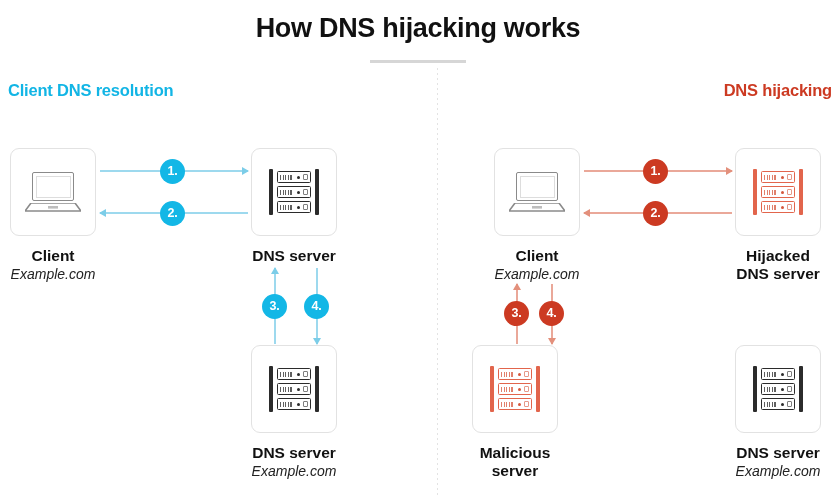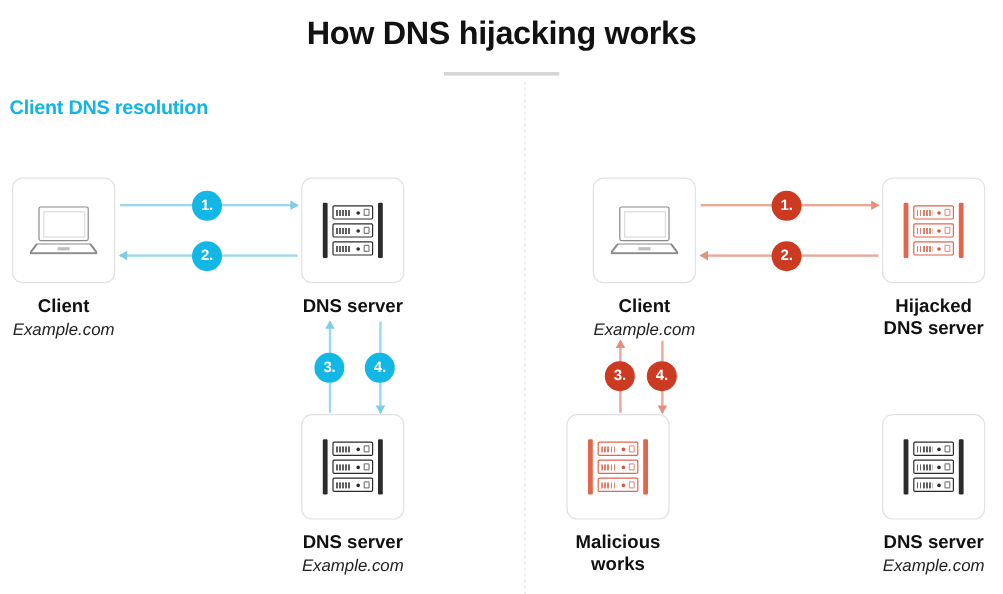--- a/index.html
+++ b/index.html
@@ -168,20 +168,21 @@
 </head>
 <body>
 
 <div id="root">
 
   <div class="title">How DNS hijacking works</div>
   <div class="title-rule"></div>
   <div class="divider"></div>
 
   <div class="panel-label left">Client DNS resolution</div>
+  <div class="panel-label right">DNS hijacking</div>
 
   <div class="node" style="left:10px; top:148px;">
     <div class="box">
       <div class="laptop">
         <div class="screen"></div>
         <div class="basewrap">
           <svg width="56" height="9" viewBox="0 0 56 9">
             <path d="M6 0 L50 0 L56 8 L0 8 Z" fill="none" stroke="#8a8a8a" stroke-width="1.6" stroke-linejoin="round"></path>
             <rect x="23" y="3" width="10" height="2.6" fill="#bdbdbd"></rect>
           </svg>
@@ -333,21 +334,21 @@
             </div>
           <div class="unit">
               <span class="dots"></span>
               <span class="led"></span>
               <span class="knob"></span>
             </div>
         </div>
       </div>
     </div>
     <div class="caption">Malicious</div>
-    <div class="caption" style="margin-top:0;">works</div>
+    <div class="caption" style="margin-top:0;">server</div>
   </div>
 
   <div class="node" style="left:735px; top:345px;">
     <div class="box">
       <div class="server dark">
         <div class="rail l"></div>
           <div class="rail r"></div>
         <div class="units">
           <div class="unit">
               <span class="dots"></span>

